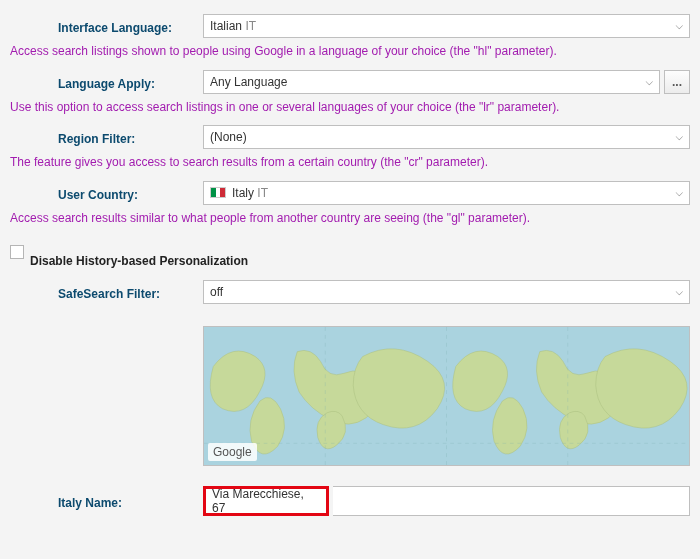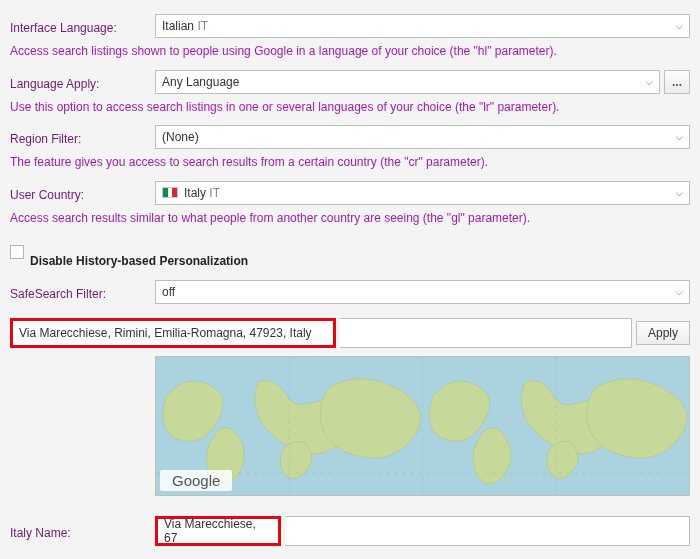--- a/index.html
+++ b/index.html
@@ -13,23 +13,24 @@
     width: 700px;
   }
   .row {
     display: flex;
     align-items: center;
     margin-top: 6px;
   }
   .label {
     width: 145px;
     flex: 0 0 145px;
-    font-weight: normal;
-    color: #701a75;
+    font-weight: bold;
+    color: #0c4a6e;
     padding-top: 4px;
+    margin-left: 48px;
   }
   .ctrl {
     flex: 1;
     display: flex;
     align-items: center;
     gap: 4px;
   }
   .select, .text-input, .input-box {
     flex: 1;
     height: 24px;
@@ -136,22 +137,22 @@
     overflow: hidden;
     background: #aad3df;
   }
   .map svg { display: block; width: 100%; height: 100%; }
   .google-badge {
     position: absolute;
     left: 4px;
     bottom: 4px;
     background: rgba(255,255,255,0.85);
     color: #555;
-    font-size: 15px;
-    padding: 2px 12px;
+    font-size: 12px;
+    padding: 2px 5px;
     border-radius: 2px;
     font-family: Arial, sans-serif;
   }
   .short-row { margin-top: 20px; }
   .short-wrap {
     display: inline-flex;
     border: 3px solid #e30613;
   }
   .short-wrap .pref-input { width: 120px; flex: none; }
   .short-rest {
@@ -220,29 +221,20 @@
   <div class="label">SafeSearch Filter:</div>
   <div class="ctrl">
     <div class="select">
       <span>off</span>
       <span class="chev">⌵</span>
     </div>
   </div>
 </div>
 
 <div class="row" style="margin-top:14px">
-  <div class="ctrl">
-    <div class="red-box pref-wrap" style="flex:0 0 auto">
-      <div class="pref-input" style="border:none;width:320px">
-        <span>Via Marecchiese, Rimini, Emilia-Romagna, 47923, Italy</span>
-      </div>
-    </div>
-    <div style="flex:1;height:30px;border:1px solid #bfbfbf;border-left:none;background:#fff"></div>
-    <div class="btn">Apply</div>
-  </div>
 </div>
 
 <div class="row map-row">
   <div class="label"></div>
   <div class="ctrl">
     <div class="map">
       <svg viewBox="0 0 520 140" preserveAspectRatio="none">
         <rect width="520" height="140" fill="#aad3df"></rect>
 
         <g fill="#c6d99a" stroke="#a9bd7f" stroke-width="0.5">

